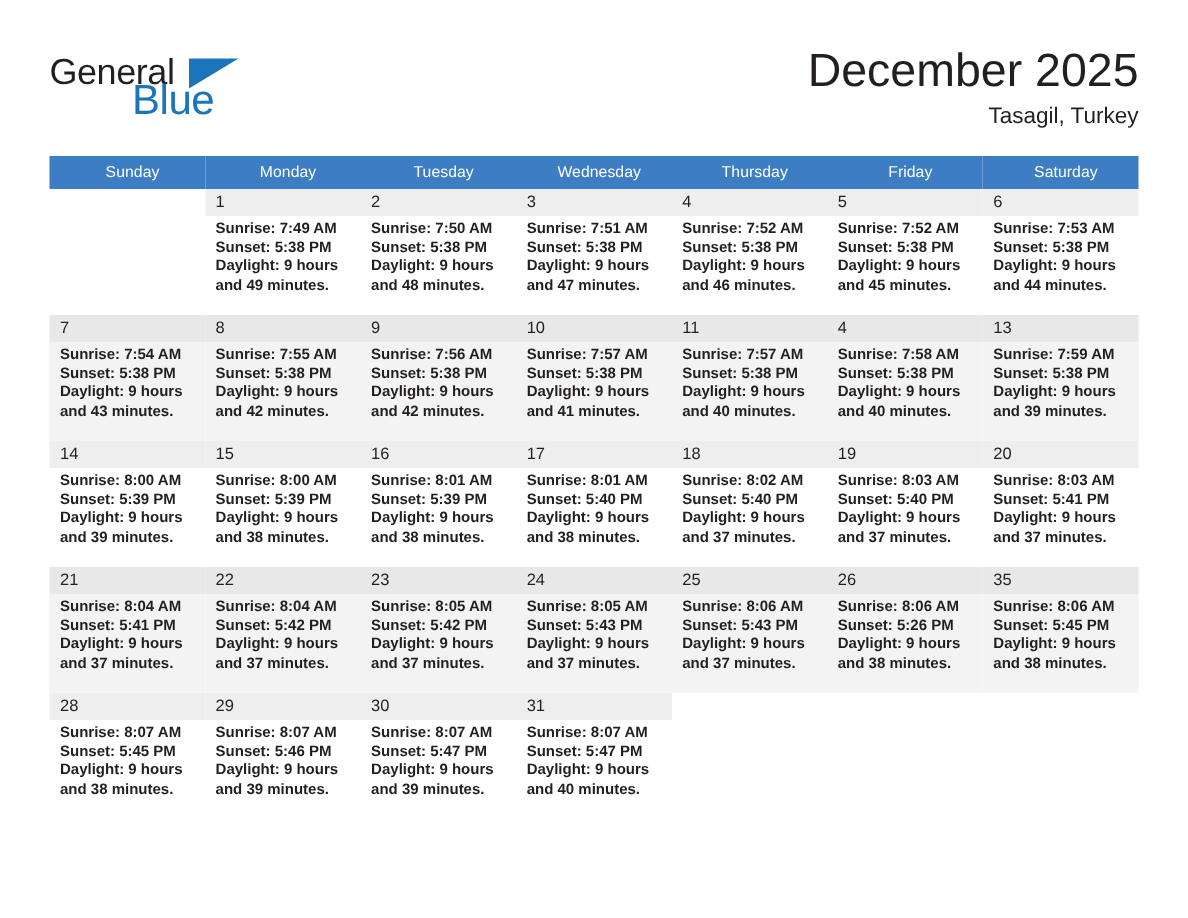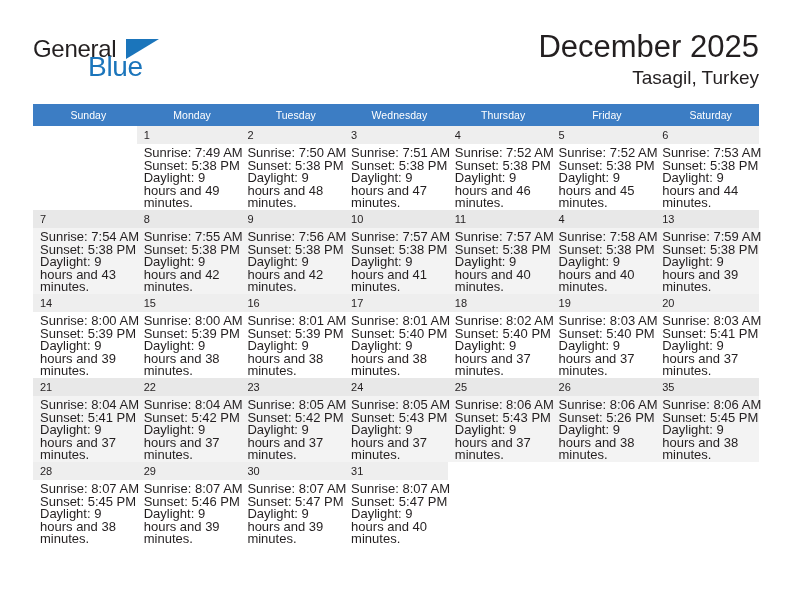--- a/index.html
+++ b/index.html
@@ -74,21 +74,21 @@
   }
   .cal-title {
     font-size: 31px;
     font-weight: 400;
     color: #231f20;
     line-height: 37px;
     white-space: nowrap;
     margin-left: 27px;
   }
   .cal-subtitle {
-    font-size: 19px;
+    font-size: 15px;
     font-weight: 400;
     color: #231f20;
     line-height: 20px;
     margin-top: 3px;
     white-space: nowrap;
   }
 
   
   .calendar {
     position: absolute;
@@ -132,23 +132,24 @@
     height: 13px;
   }
   tr.week-shaded .daynum {
     background: #e8e8e8;
   }
   .cell-empty .daynum {
     background: transparent;
   }
   .info {
     padding: 3px 5px 0 7px;
-    font-size: 13px;
+    font-size: 10px;
     line-height: 12.6px;
     color: #231f20;
+    font-weight: bold;
   }
   .info div {
     white-space: nowrap;
   }
   .info .daylight-wrap {
     white-space: normal;
   }
 </style>
 </head>
 <body>

